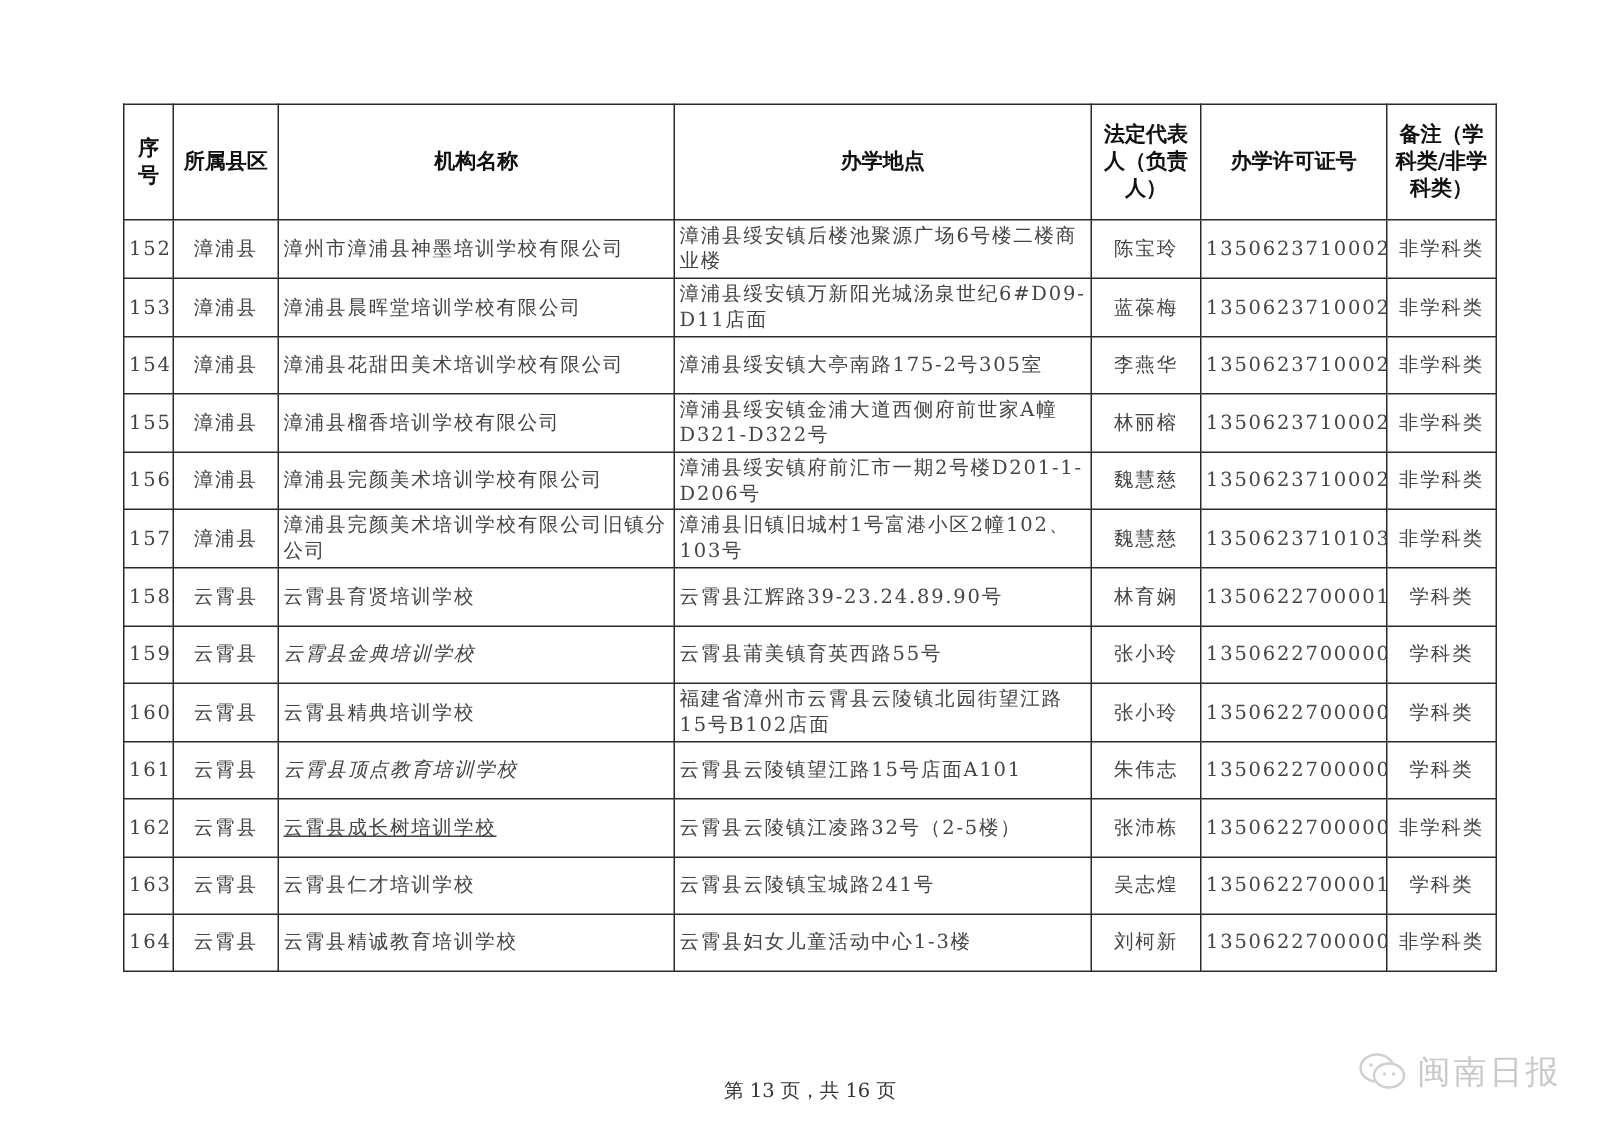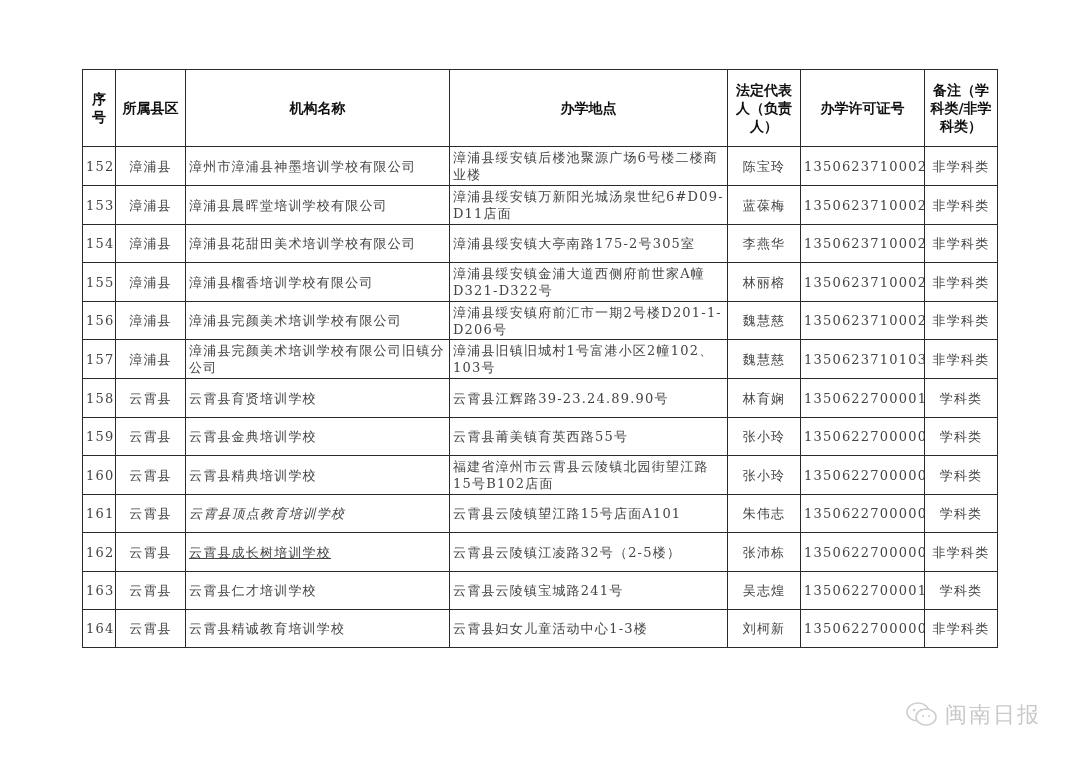--- a/index.html
+++ b/index.html
@@ -119,21 +119,21 @@
           <td class="c" style="height: 38px;">云霄县</td>
           <td class="l" style="height: 38px;">云霄县育贤培训学校</td>
           <td class="l" style="height: 38px;">云霄县江辉路39-23.24.89.90号</td>
           <td class="c" style="height: 38px;">林育娴</td>
           <td class="lic" style="height: 38px;">135062270000129</td>
           <td class="c" style="height: 38px;">学科类</td>
         </tr>
         <tr>
           <td class="num" style="height: 37px;">159</td>
           <td class="c" style="height: 37px;">云霄县</td>
-          <td class="l" style="height: 37px;">云霄县金典培训学校</td>
+          <td class="l" style="height: 37px; font-style: italic;">云霄县金典培训学校</td>
           <td class="l" style="height: 37px;">云霄县莆美镇育英西路55号</td>
           <td class="c" style="height: 37px;">张小玲</td>
           <td class="lic" style="height: 37px;">135062270000080</td>
           <td class="c" style="height: 37px;">学科类</td>
         </tr>
         <tr>
           <td class="num" style="height: 38px;">160</td>
           <td class="c" style="height: 38px;">云霄县</td>
           <td class="l" style="height: 38px;">云霄县精典培训学校</td>
           <td class="l" style="height: 38px;">福建省漳州市云霄县云陵镇北园街望江路15号B102店面</td>
@@ -173,20 +173,21 @@
           <td class="c" style="height: 37px;">云霄县</td>
           <td class="l" style="height: 37px;">云霄县精诚教育培训学校</td>
           <td class="l" style="height: 37px;">云霄县妇女儿童活动中心1-3楼</td>
           <td class="c" style="height: 37px;">刘柯新</td>
           <td class="lic" style="height: 37px;">135062270000060</td>
           <td class="c" style="height: 37px;">非学科类</td>
         </tr>
       </tbody>
   </table>
 
+  <div class="footer">第 13 页，共 16 页</div>
 
   <div class="wm">
     <span>
       <svg width="34" height="28" viewBox="0 0 34 28">
         <ellipse cx="13" cy="11" rx="11" ry="9" fill="none" stroke="#cfcfcf" stroke-width="1.6"></ellipse>
         <ellipse cx="21" cy="16" rx="10" ry="8" fill="#fff" stroke="#cfcfcf" stroke-width="1.6"></ellipse>
         <circle cx="9" cy="9" r="1.2" fill="#cfcfcf"></circle>
         <circle cx="16" cy="9" r="1.2" fill="#cfcfcf"></circle>
         <circle cx="18" cy="15" r="1.1" fill="#cfcfcf"></circle>
         <circle cx="24" cy="15" r="1.1" fill="#cfcfcf"></circle>

